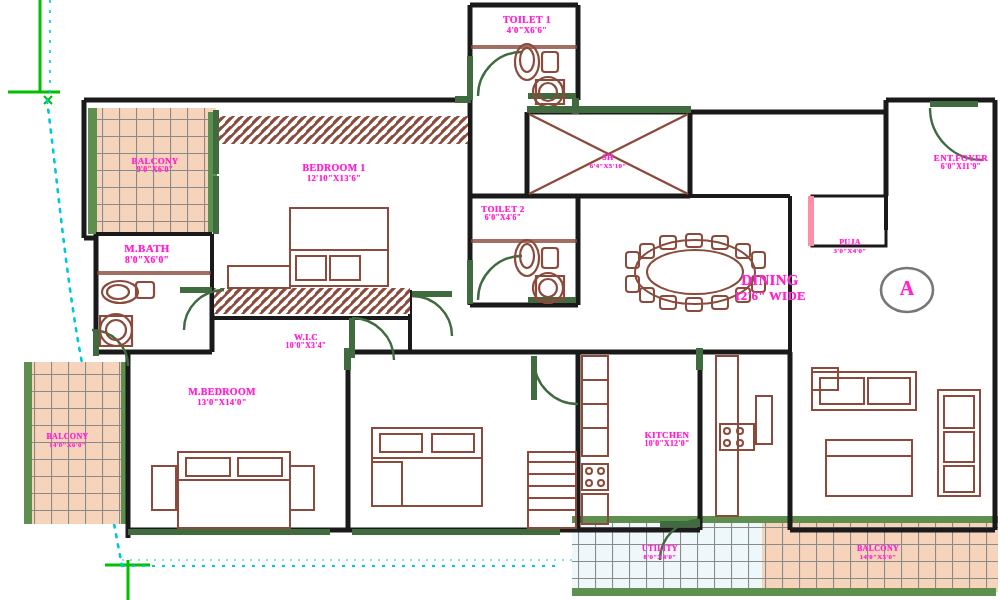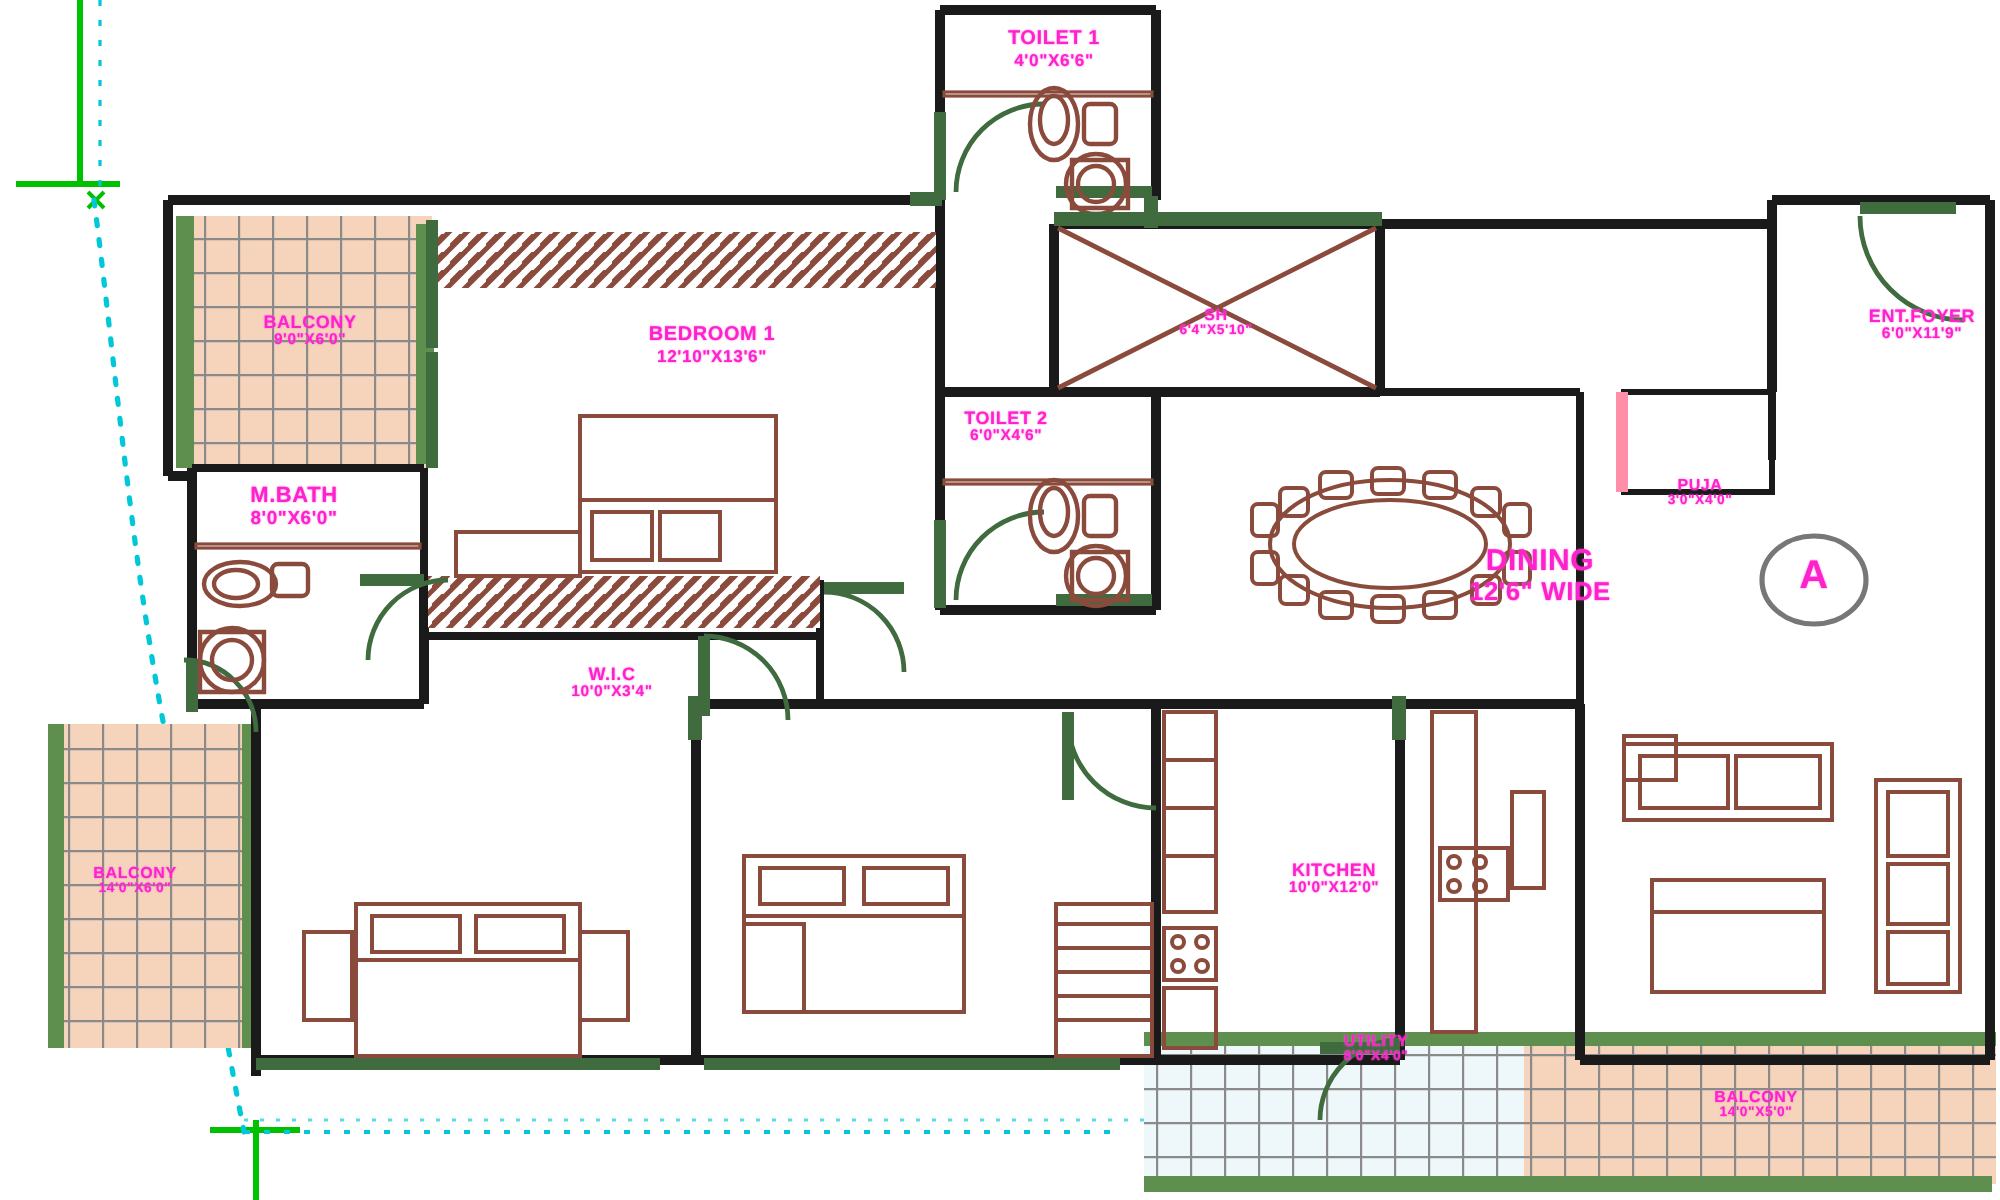--- a/index.html
+++ b/index.html
@@ -1,18 +1,18 @@
 <!DOCTYPE html>
 <html><head>
 <meta charset="utf-8">
 <style>
   html,body{margin:0;padding:0;background:#ffffff;}
   body{width:1000px;height:600px;overflow:hidden;
        font-family:"Liberation Sans", sans-serif;}
-  #plan{position:relative;width:1000px;height:600px;background:#fff;}
+  #plan{position:relative;width:1000px;height:600px;background:#fff;font-family:Liberation Serif, serif;}
   svg{position:absolute;left:0;top:0;}
   .lbl{position:absolute;color:#ff22cc;font-weight:bold;text-align:center;
        line-height:1.15;white-space:nowrap;letter-spacing:.3px;
        text-shadow:0 0 1px #ff66dd;}
   .lbl .d{font-size:.86em;display:block;}
 </style>
 </head>
 <body>
 
 <div id="plan">
@@ -288,21 +288,21 @@
     <rect x="696" y="348" width="7" height="22"></rect>
     <rect x="344" y="348" width="7" height="22"></rect>
   </g>
 </svg>
 
 <div class="lbl" style="left:477px;top:14px;width:100px;font-size:10px;">
   <span>TOILET 1</span>
   <span class="d">4'0"X6'6"</span>
 </div>
 
-<div class="lbl" style="left:296px;top:162px;width:120px;font-size:10px;">
+<div class="lbl" style="left:274px;top:162px;width:120px;font-size:10px;">
   <span>BEDROOM 1</span>
   <span class="d">12'10"X13'6"</span>
 </div>
 
 <div class="lbl" style="left:105px;top:156px;width:100px;font-size:9px;">
   <span>BALCONY</span>
   <span class="d">9'0"X6'0"</span>
 </div>
 
 <div class="lbl" style="left:97px;top:242px;width:100px;font-size:11px;">
@@ -333,34 +333,38 @@
 <div class="lbl" style="left:722px;top:272px;width:96px;font-size:15px;">
   <span>DINING</span>
   <span class="d">12'6" WIDE</span>
 </div>
 
 <div class="lbl" style="left:258px;top:332px;width:96px;font-size:9px;">
   <span>W.I.C</span>
   <span class="d">10'0"X3'4"</span>
 </div>
 
+<div class="lbl" style="left:163px;top:386px;width:118px;font-size:10px;">
+  <span>M.BEDROOM</span>
+  <span class="d">13'0"X14'0"</span>
+</div>
 
 
 <div class="lbl" style="left:612px;top:430px;width:110px;font-size:9px;">
   <span>KITCHEN</span>
   <span class="d">10'0"X12'0"</span>
 </div>
 
 
 <div class="lbl" style="left:20px;top:432px;width:95px;font-size:8px;">
   <span>BALCONY</span>
   <span class="d">14'0"X6'0"</span>
 </div>
 
-<div class="lbl" style="left:612px;top:516px;width:96px;font-size:8px;padding-left:28px;">
+<div class="lbl" style="left:612px;top:544px;width:96px;font-size:8px;">
   <span>UTILITY</span>
   <span class="d">8'0"X4'0"</span>
 </div>
 
 <div class="lbl" style="left:830px;top:544px;width:96px;font-size:8px;">
   <span>BALCONY</span>
   <span class="d">14'0"X5'0"</span>
 </div>
 
 <div class="lbl" style="left:892px;top:277px;width:30px;font-size:20px;">

